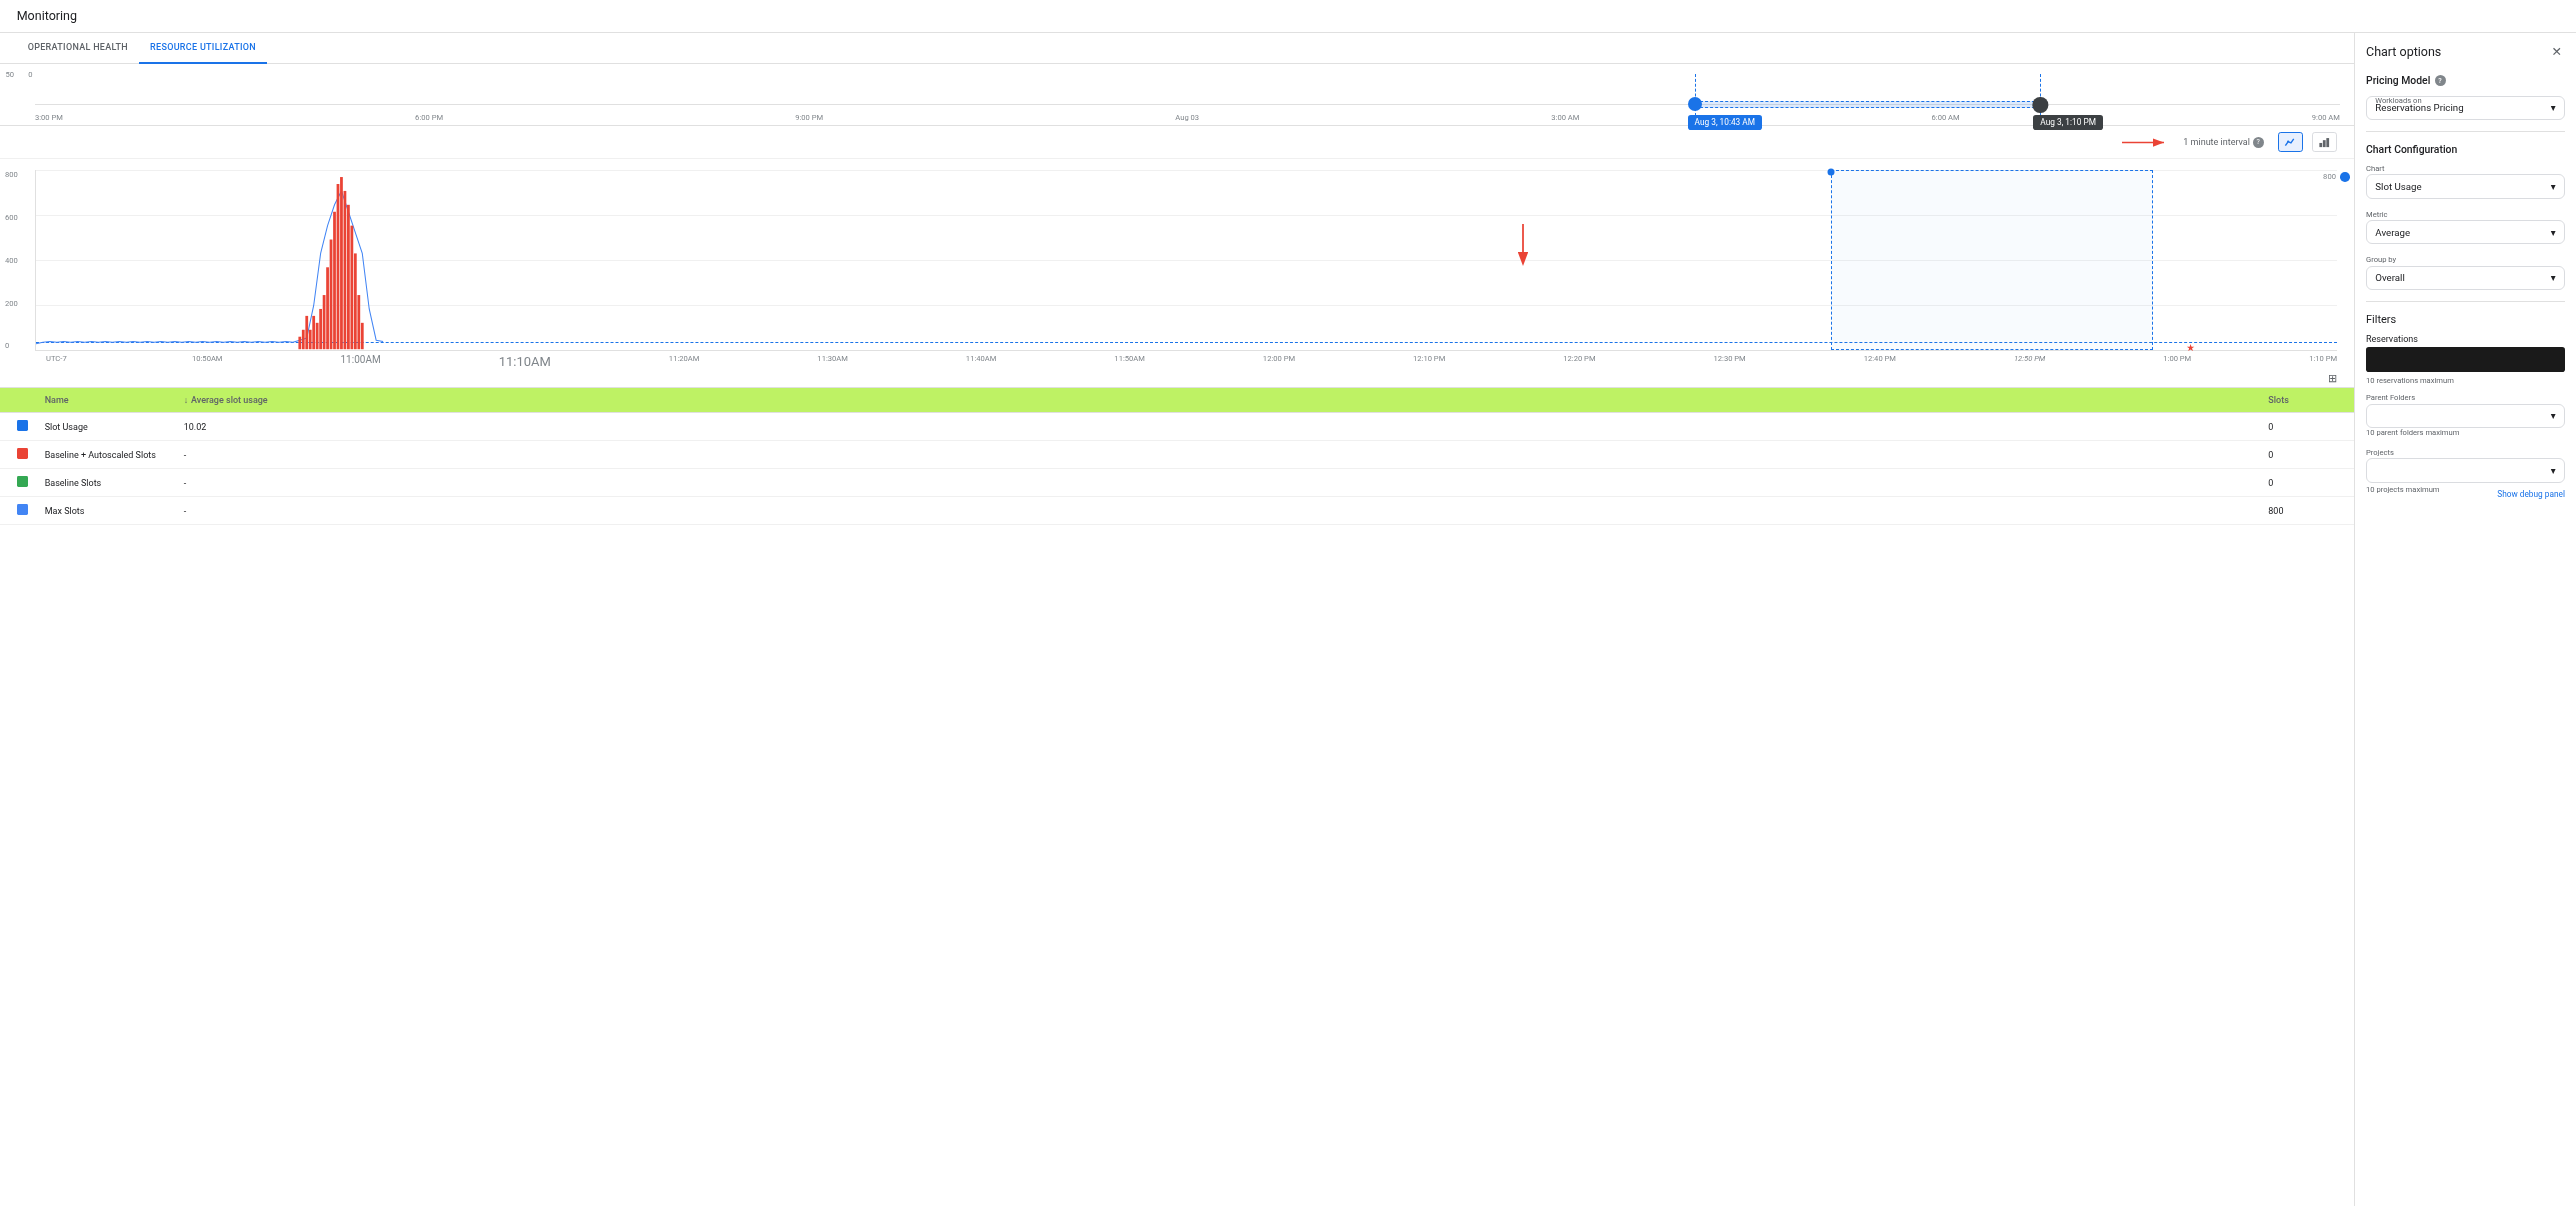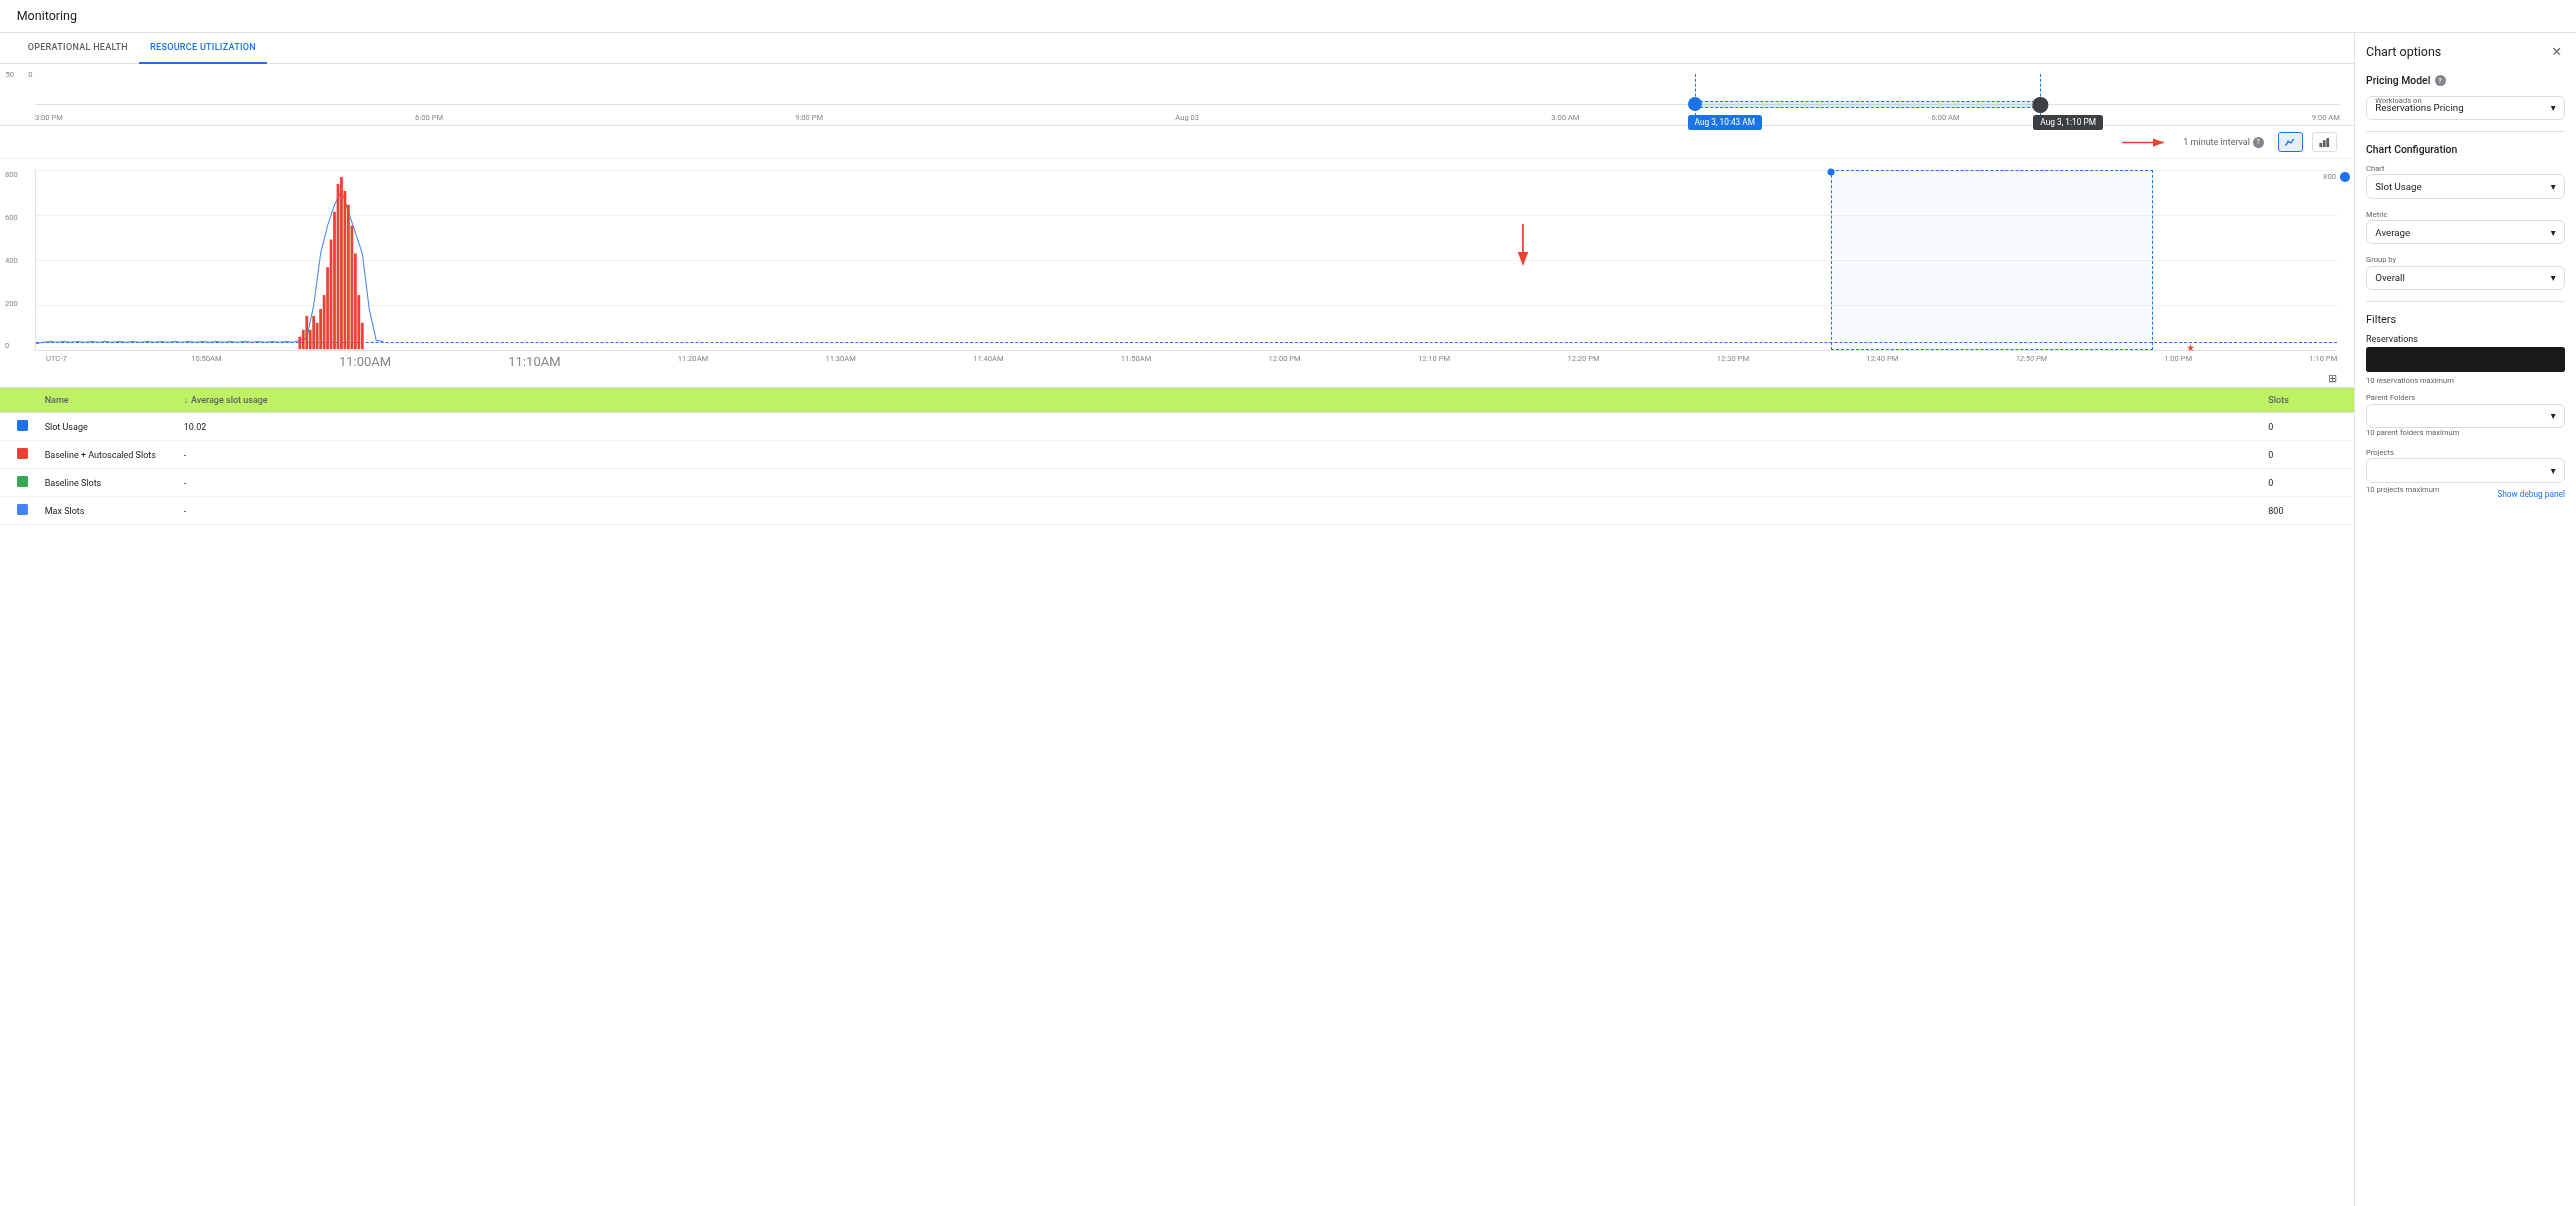--- a/index.html
+++ b/index.html
@@ -533,21 +533,21 @@
         </svg>
 
         <div style="position:absolute; top: 1%; right: -12.5px; background:#1a73e8; color:white; border-radius:50%; width:9.7px; height:9.7px; display:flex; align-items:center; justify-content:center; font-size:6.2px;"></div>
         <div style="position:absolute; top: 1%; right: 1.4px; font-size:7.6px; color:#80868b;">800</div>
       </div>
 
       <div class="chart-x-row" style="margin-top: 2.8px; padding-left: 11px;">
         <div style="display: flex; gap: 0; width: 100%; justify-content: space-between; padding-left: 0;">
           <span style="font-size:7.6px;color:#80868b;width:28px;">UTC-7</span>
           <span style="font-size:7.6px;color:#80868b;">10:50AM</span>
-          <span style="font-size:13px;color:#80868b;">11:00AM</span>
+          <span style="font-size:10px;color:#80868b;">11:00AM</span>
           <span style="font-size:13px;color:#80868b;">11:10AM</span>
           <span style="font-size:7.6px;color:#80868b;">11:20AM</span>
           <span style="font-size:7.6px;color:#80868b;">11:30AM</span>
           <span style="font-size:7.6px;color:#80868b;">11:40AM</span>
           <span style="font-size:7.6px;color:#80868b;">11:50AM</span>
           <span style="font-size:7.6px;color:#80868b;">12:00 PM</span>
           <span style="font-size:7.6px;color:#80868b;">12:10 PM</span>
           <span style="font-size:7.6px;color:#80868b;">12:20 PM</span>
           <span style="font-size:7.6px;color:#80868b;">12:30 PM</span>
           <span style="font-size:7.6px;color:#80868b;">12:40 PM</span>

